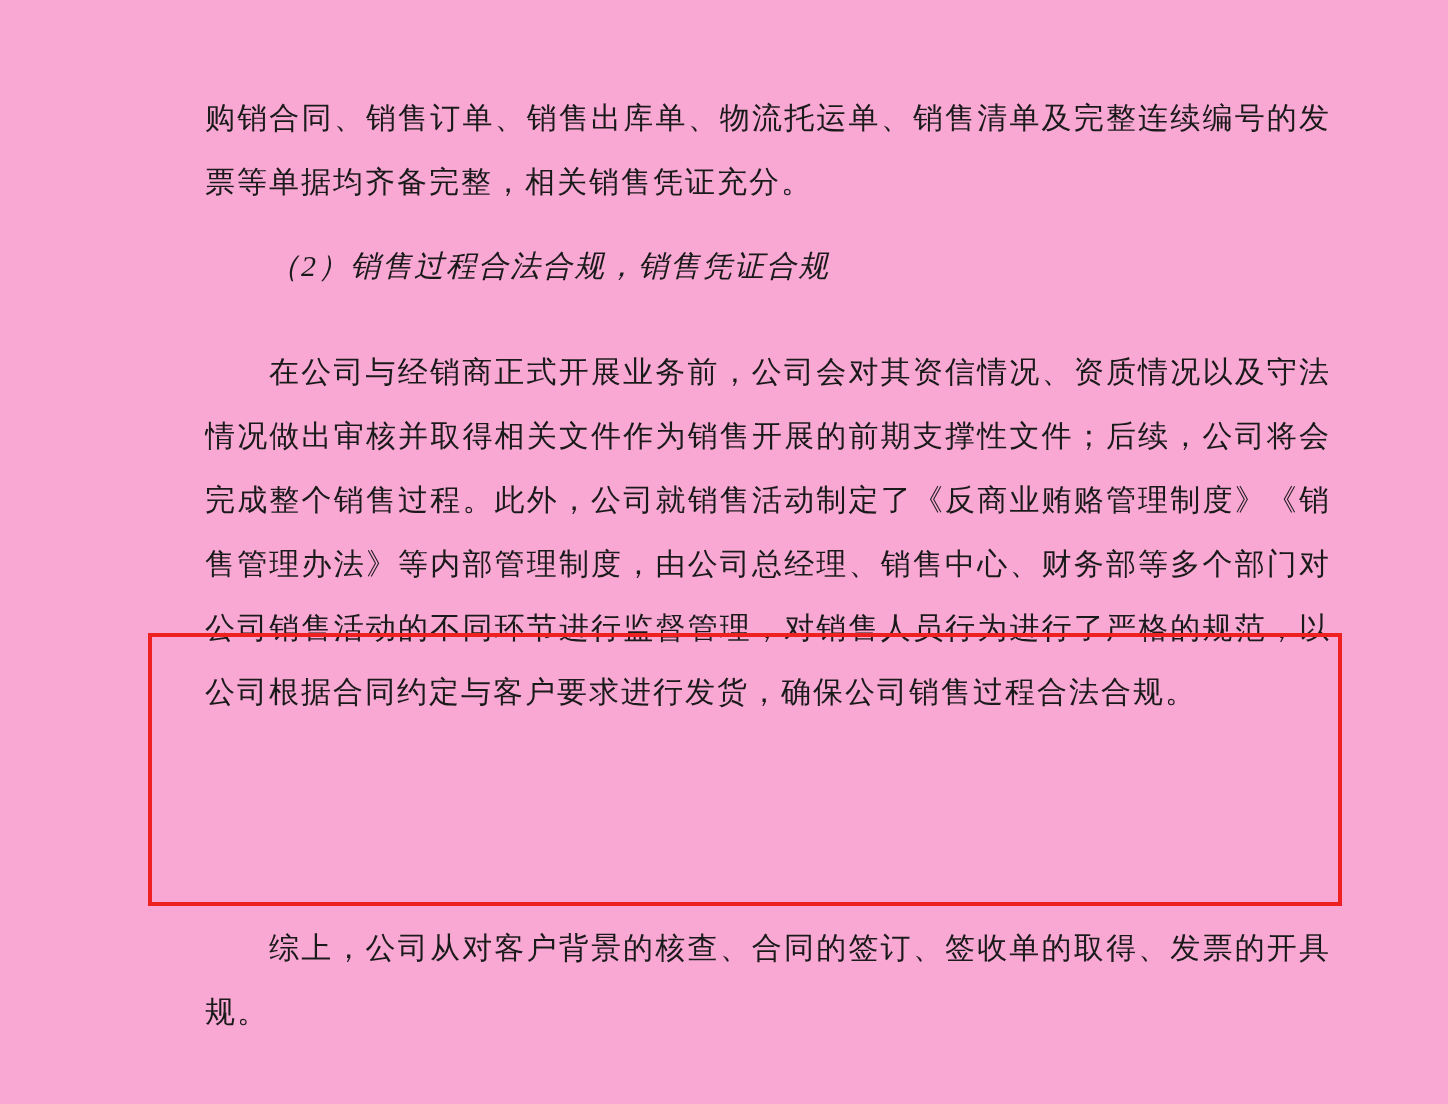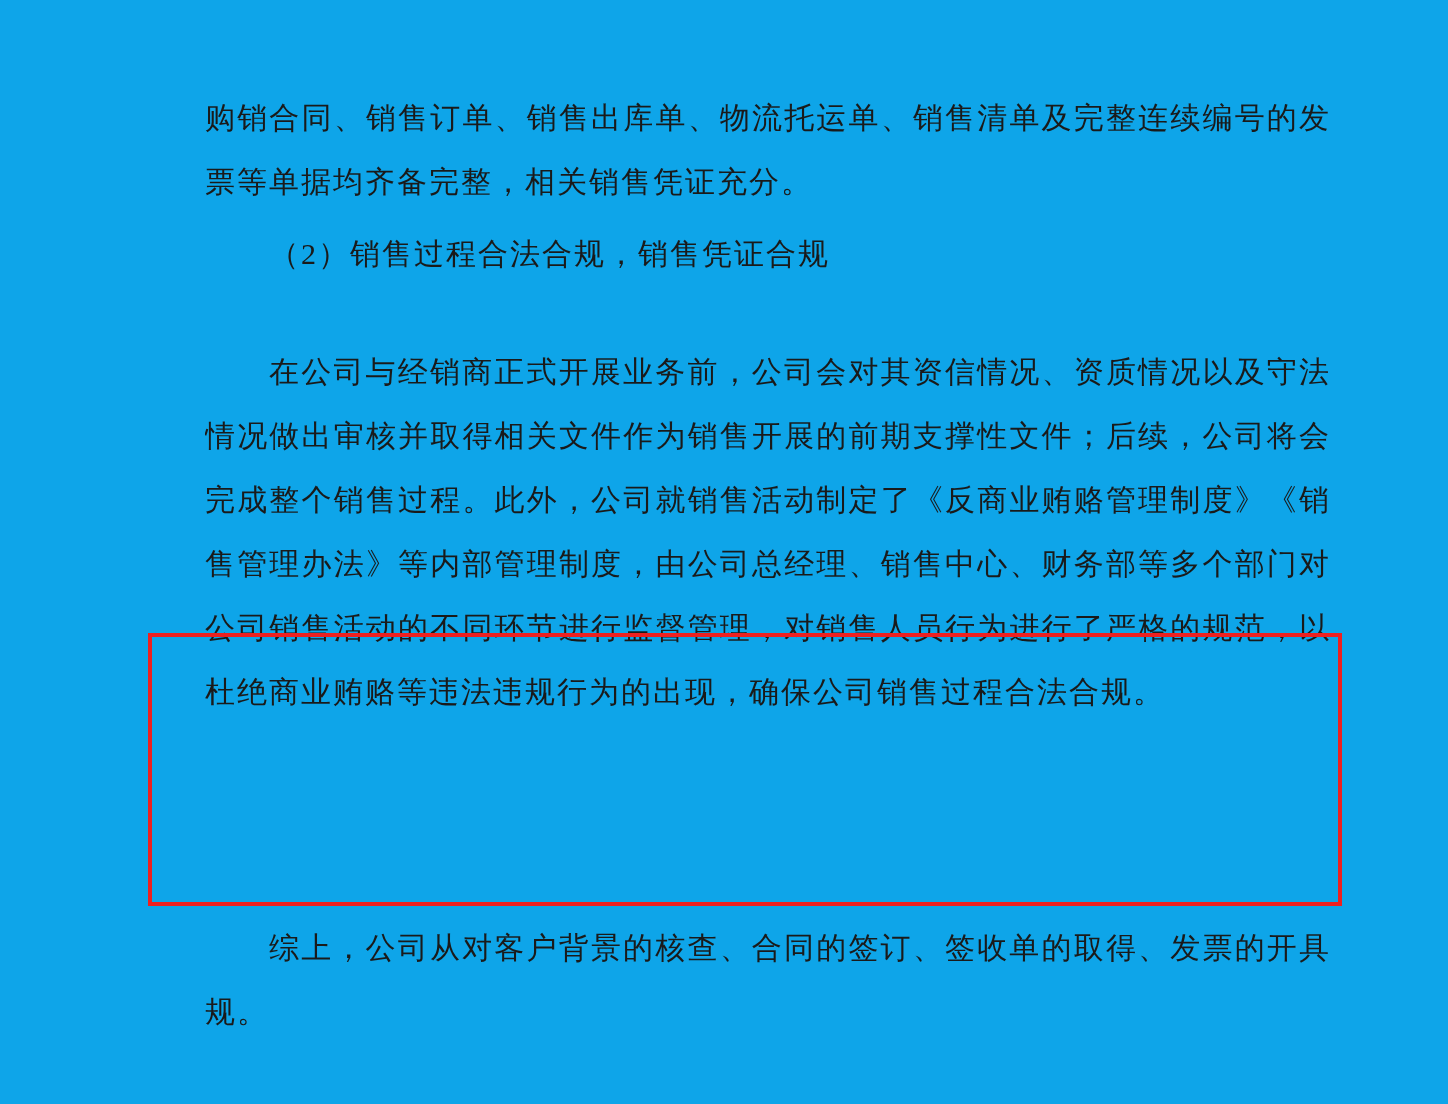--- a/index.html
+++ b/index.html
@@ -10,29 +10,29 @@
   body {
     width: 1448px;
     height: 1104px;
     overflow: hidden;
     font-family: "Liberation Serif", "DejaVu Serif", serif;
   }
   .page {
     position: relative;
     width: 1448px;
     height: 1104px;
-    background: #0ea5e9;
+    background: #f9a8d4;
   }
   .block {
     position: absolute;
     left: 205px;
     width: 1126px;
   }
   .block-p1      { top: 86px;  }
-  .block-heading { top: 222px; }
+  .block-heading { top: 234px; font-style: italic; }
   .block-p3      { top: 340px; }
   .block-p4      { top: 916px; }
   .line {
     font-size: 30px;
     line-height: 64px;
     height: 64px;
     letter-spacing: 2px;
     color: #1a1a1a;
     text-align: justify;
     text-align-last: justify;
@@ -68,21 +68,21 @@
   <div class="block block-heading">
     <div class="line left indent">（2）销售过程合法合规，销售凭证合规</div>
   </div>
 
   <div class="block block-p3">
     <div class="line indent">在公司与经销商正式开展业务前，公司会对其资信情况、资质情况以及守法</div>
     <div class="line">情况做出审核并取得相关文件作为销售开展的前期支撑性文件；后续，公司将会</div>
     <div class="line">完成整个销售过程。此外，公司就销售活动制定了《反商业贿赂管理制度》《销</div>
     <div class="line">售管理办法》等内部管理制度，由公司总经理、销售中心、财务部等多个部门对</div>
     <div class="line">公司销售活动的不同环节进行监督管理，对销售人员行为进行了严格的规范，以</div>
-    <div class="line left">杜绝商业贿赂等违法违规行为的出现，确保公司销售过程合法合规。</div>
+    <div class="line left">公司根据合同约定与客户要求进行发货，确保公司销售过程合法合规。</div>
   </div>
 
   <div class="block block-p4">
     <div class="line indent">综上，公司从对客户背景的核查、合同的签订、签收单的取得、发票的开具</div>
     <div class="line left">规。</div>
   </div>
 
   <div class="highlight-box"></div>
 
 </div>

